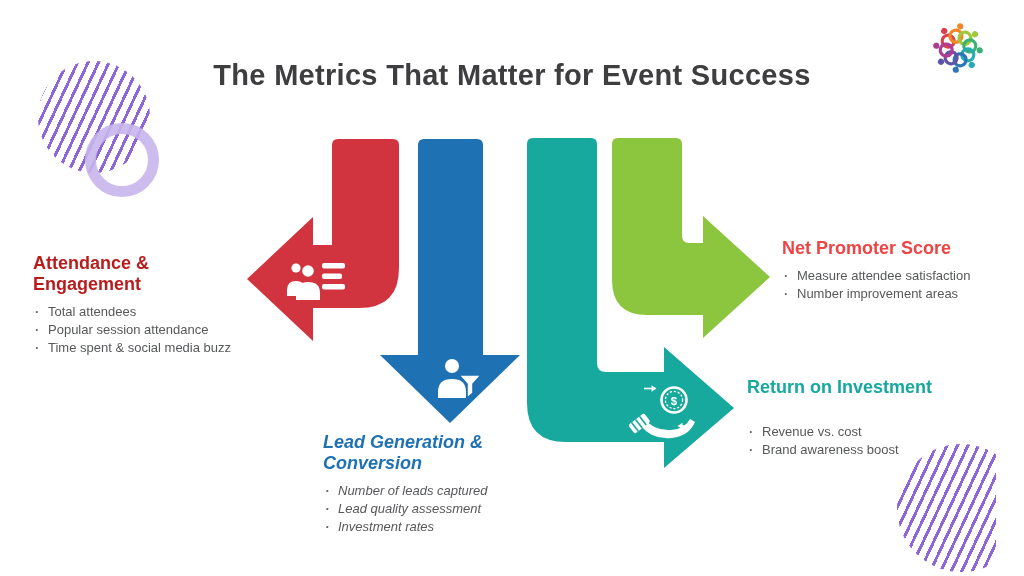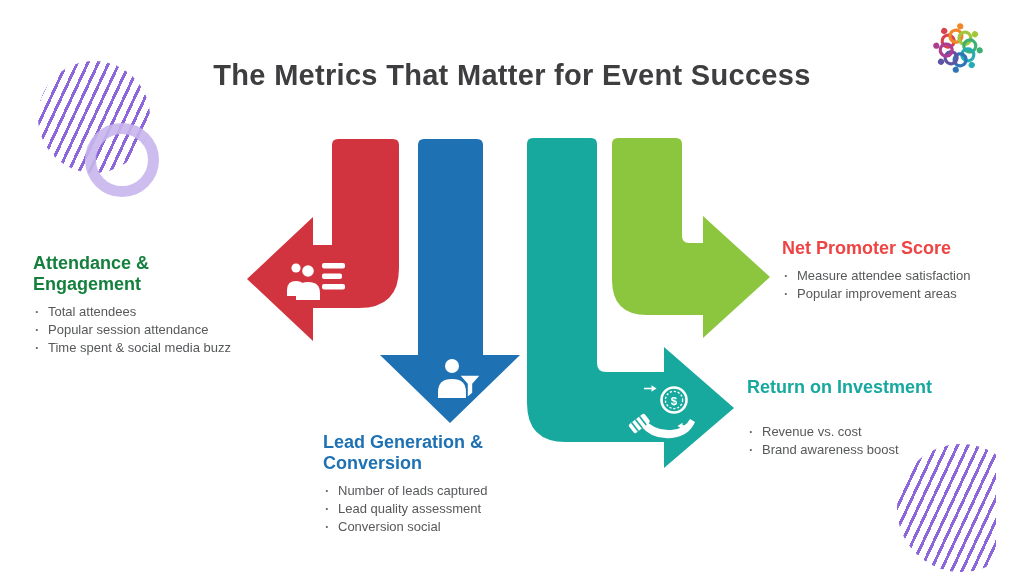--- a/index.html
+++ b/index.html
@@ -21,21 +21,21 @@
     position:relative; padding-left:15px; font-size:13px;
     line-height:18px; color:#57585a;
   }
   ul.bullets li::before {
     content:"·"; position:absolute; left:2px; top:0; color:#6b6b6b;
     font-weight:700;
   }
   #sec-attendance { left:33px;  top:253px; width:215px; }
   #sec-attendance h2 { width:190px; }
   #sec-attendance ul { width:205px; }
-  #sec-lead { left:323px; top:432px; width:215px; }
+  #sec-lead { left:323px; top:432px; width:215px;font-style:italic; }
   #sec-lead h2 { width:185px; }
   #sec-nps { left:782px; top:238px; width:240px; }
   #sec-nps ul { width:190px; }
   #sec-roi { left:747px; top:377px; width:240px; }
   #sec-roi h2 { margin-bottom:25px; }
   .stripe-circle {
     position:absolute; border-radius:50%;
     background:repeating-linear-gradient(115deg,
       rgba(0,0,0,0) 0px, rgba(0,0,0,0) 6.5px,
       #7a4bd6 6.5px, #7a4bd6 9.5px);
@@ -145,42 +145,42 @@
       <g>
         <path d="M644 388.5 h8" stroke="#ffffff" stroke-width="1.6"></path>
         <path d="M656.5 388.5 l-5 -3.2 v6.4 z" fill="#ffffff"></path>
         <path d="M690 426 h-8" stroke="#ffffff" stroke-width="1.6"></path>
         <path d="M677.5 426 l5 -3.2 v6.4 z" fill="#ffffff"></path>
       </g>
     </g>
   </svg>
 
   <div id="sec-attendance" class="section">
-    <h2 style="color: #15803d;">Attendance &amp; Engagement</h2>
+    <h2 style="color: #b91c1c;">Attendance &amp; Engagement</h2>
     <ul class="bullets">
       <li>Total attendees</li>
       <li>Popular session attendance</li>
       <li>Time spent &amp; social media buzz</li>
     </ul>
   </div>
 
   <div id="sec-lead" class="section">
     <h2 style="color: rgb(30, 113, 179);">Lead Generation &amp; Conversion</h2>
     <ul class="bullets">
       <li>Number of leads captured</li>
       <li>Lead quality assessment</li>
-      <li>Conversion social</li>
+      <li>Investment rates</li>
     </ul>
   </div>
 
   <div id="sec-nps" class="section">
     <h2 style="color: #ef4444;">Net Promoter Score</h2>
     <ul class="bullets">
       <li>Measure attendee satisfaction</li>
-      <li>Popular improvement areas</li>
+      <li>Number improvement areas</li>
     </ul>
   </div>
 
   <div id="sec-roi" class="section">
     <h2 style="color: rgb(23, 168, 158);">Return on Investment</h2>
     <ul class="bullets">
       <li>Revenue vs. cost</li>
       <li>Brand awareness boost</li>
     </ul>
   </div>

